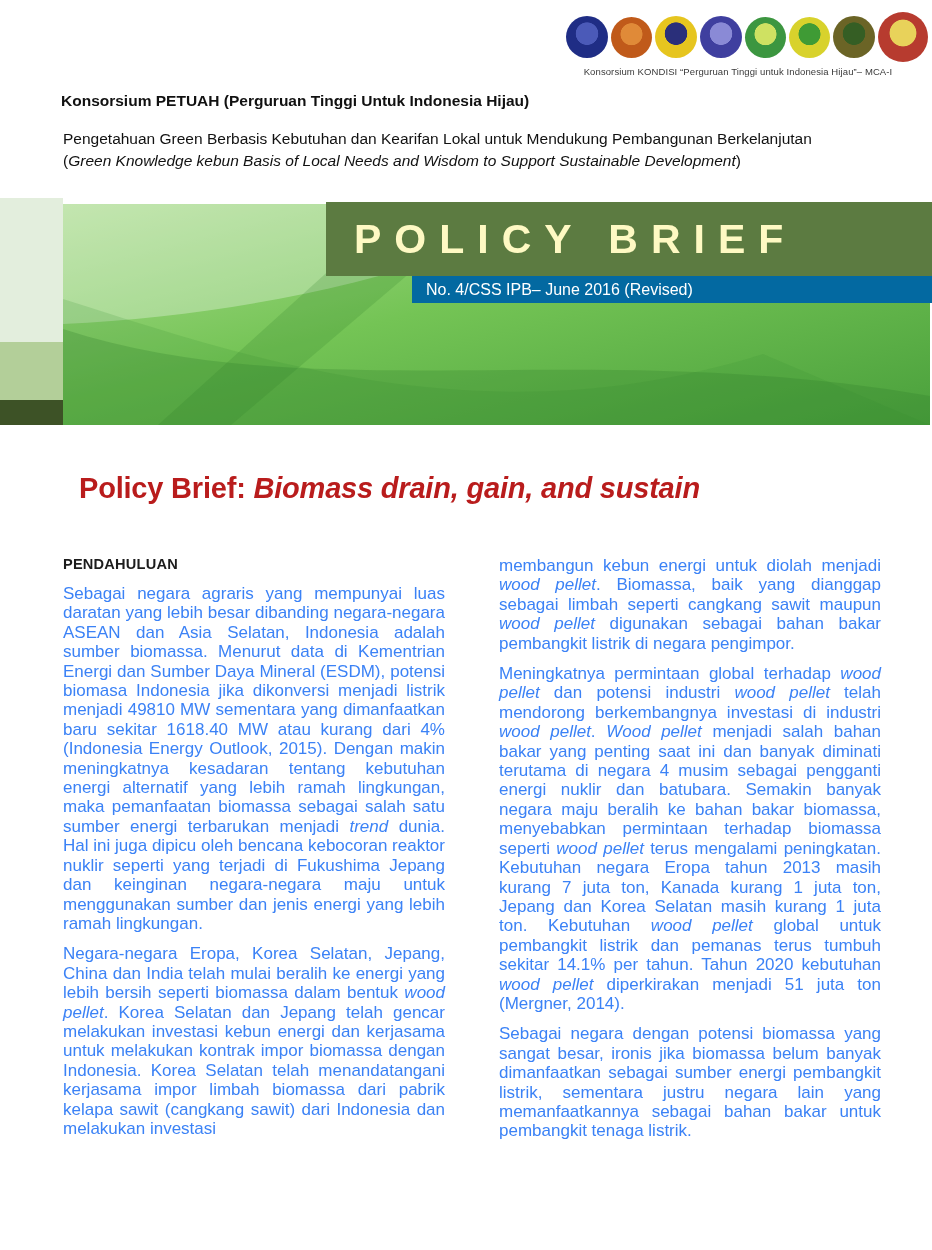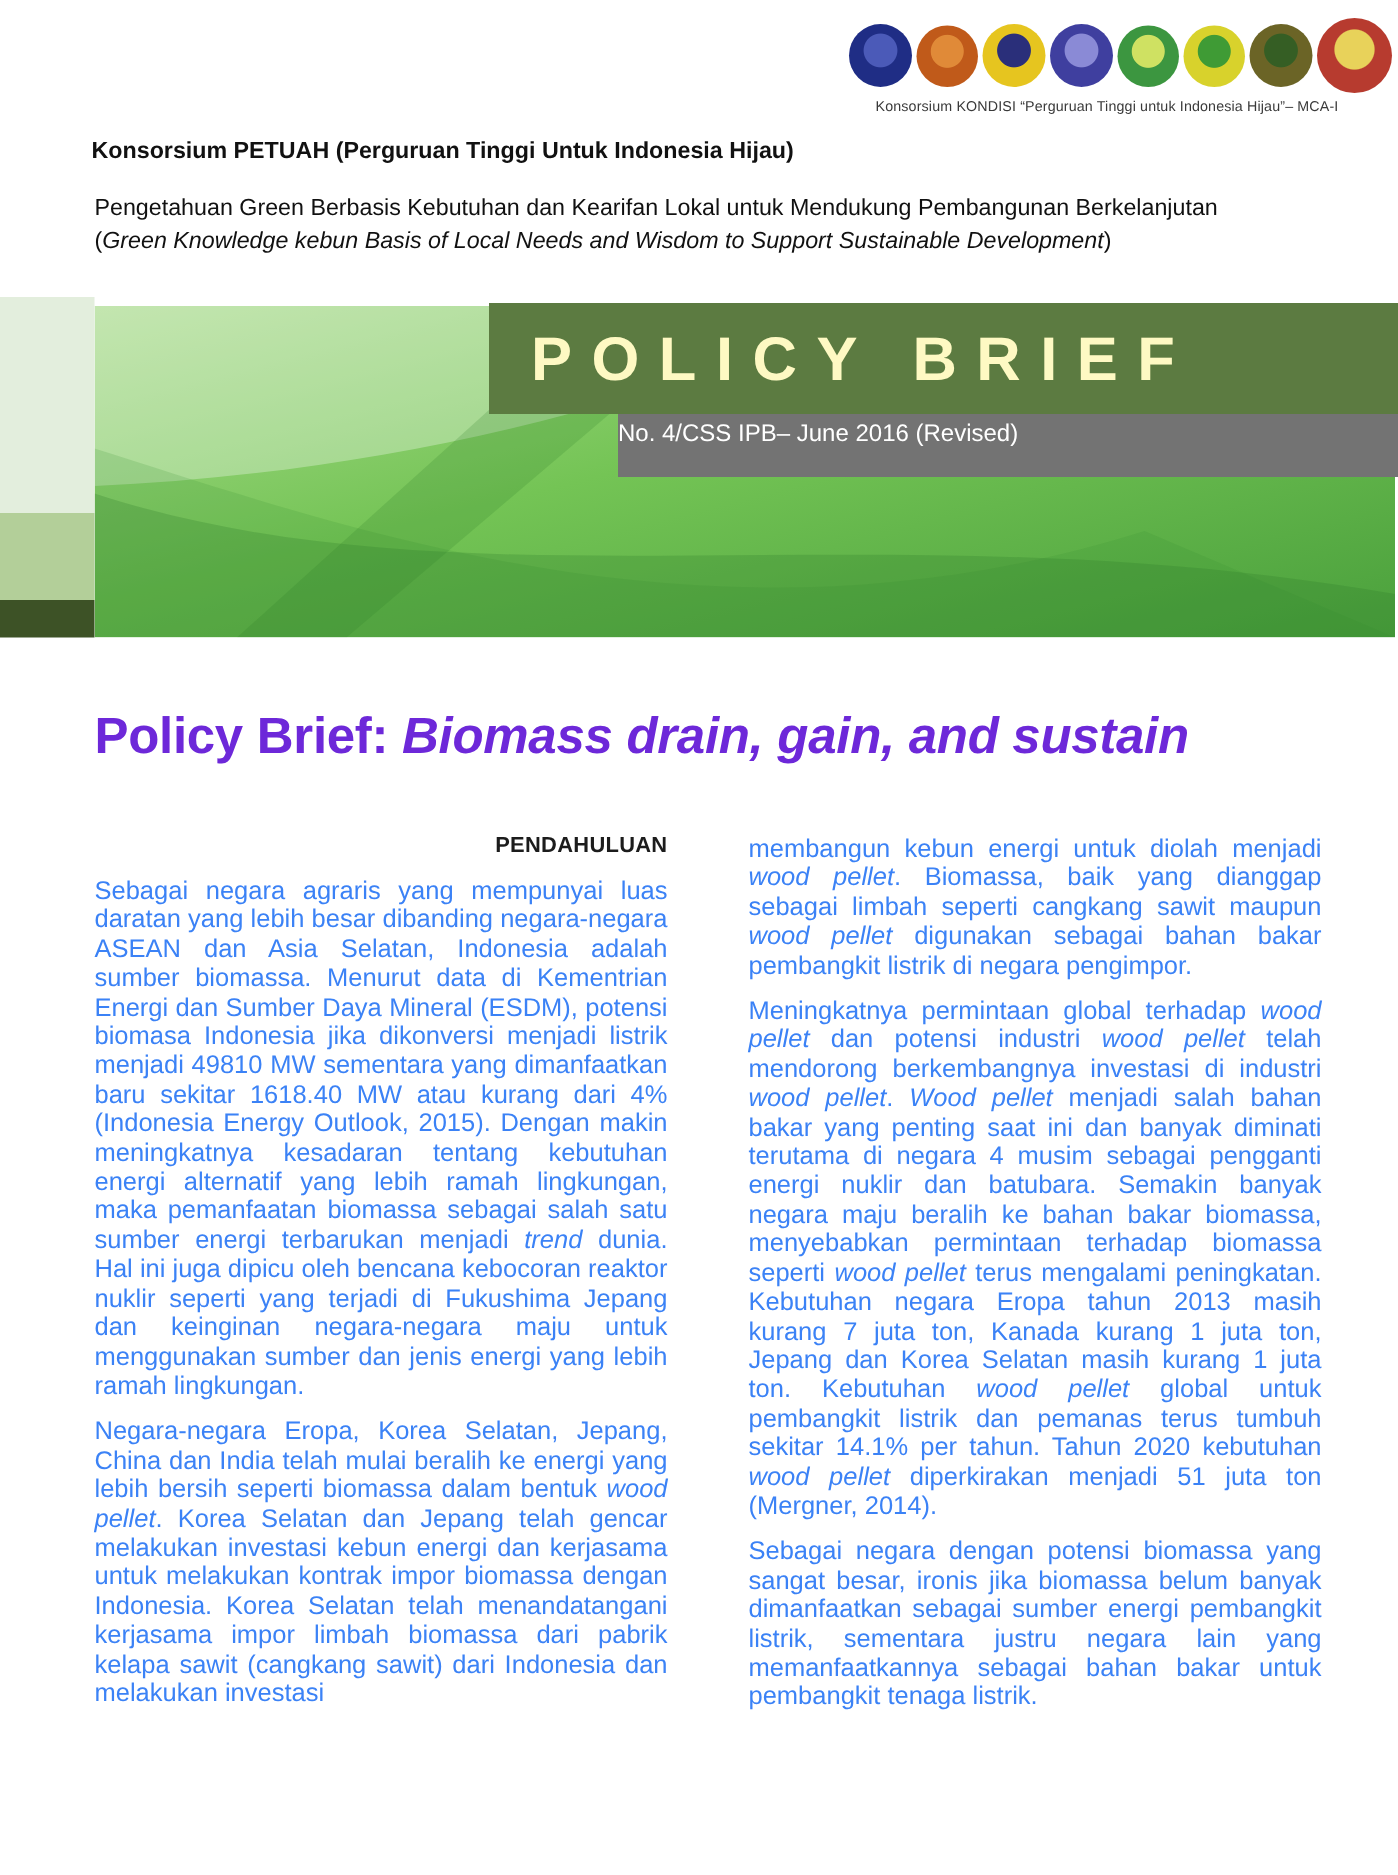--- a/index.html
+++ b/index.html
@@ -22,32 +22,32 @@
   .banner{position:absolute;top:198px;left:0;width:932px;height:227px;}
   .strip{position:absolute;left:0;width:63px;}
   .strip-light{top:0;height:144px;background:#e3eedd;}
   .strip-mid{top:144px;height:58px;background:#b3cf99;}
   .strip-dark{top:202px;height:25px;background:#3d5226;}
   .banner-art{position:absolute;left:63px;top:6px;width:867px;height:221px;overflow:hidden;}
   .banner-art svg{display:block;width:100%;height:100%;}
   .pb-box{position:absolute;left:326px;top:4px;width:606px;height:74px;background:#5c7b41;
         color:#fef9c3;font-size:41px;font-weight:bold;letter-spacing:13px;line-height:74px;
         padding-left:28px;box-sizing:border-box;white-space:nowrap;}
-  .issue-bar{position:absolute;left:412px;top:78px;width:520px;height:42px;background:#737373;
-        color:#fff;font-size:16px;line-height:27px;box-sizing:border-box;}
+  .issue-bar{position:absolute;left:412px;top:78px;width:520px;height:27px;background:#0369a1;
+        color:#fff;font-size:16px;line-height:27px;padding-left:14px;box-sizing:border-box;}
 
   
-  .doc-title{position:absolute;top:472px;left:63px;margin:0;font-size:34px;font-weight:bold;
-        color:#6d28d9;letter-spacing:-0.2px;}
+  .doc-title{position:absolute;top:472px;left:79px;margin:0;font-size:29px;font-weight:bold;
+        color:#b91c1c;letter-spacing:-0.2px;}
   .doc-title i{font-style:italic;}
 
   
   .columns{position:absolute;top:556px;left:63px;width:818px;display:flex;gap:54px;}
   .col{width:382px;}
-  .col h3{margin:0 0 12px 0;font-size:14.6px;font-weight:bold;color:#1c1c1c;letter-spacing:0.2px;text-align:right;}
+  .col h3{margin:0 0 12px 0;font-size:14.6px;font-weight:bold;color:#1c1c1c;letter-spacing:0.2px;}
   .col p{margin:0 0 11px 0;font-size:17px;line-height:19.4px;text-align:justify;color:#3b82f6;}
   .col p i{font-style:italic;}
   .heading-underlined{margin-top:16px !important;padding-bottom:7px;border-bottom:1px solid #c9c9c9;}
 </style>
 </head>
 <body>
 
 <div class="page">
 
   <div class="logos-wrap">

